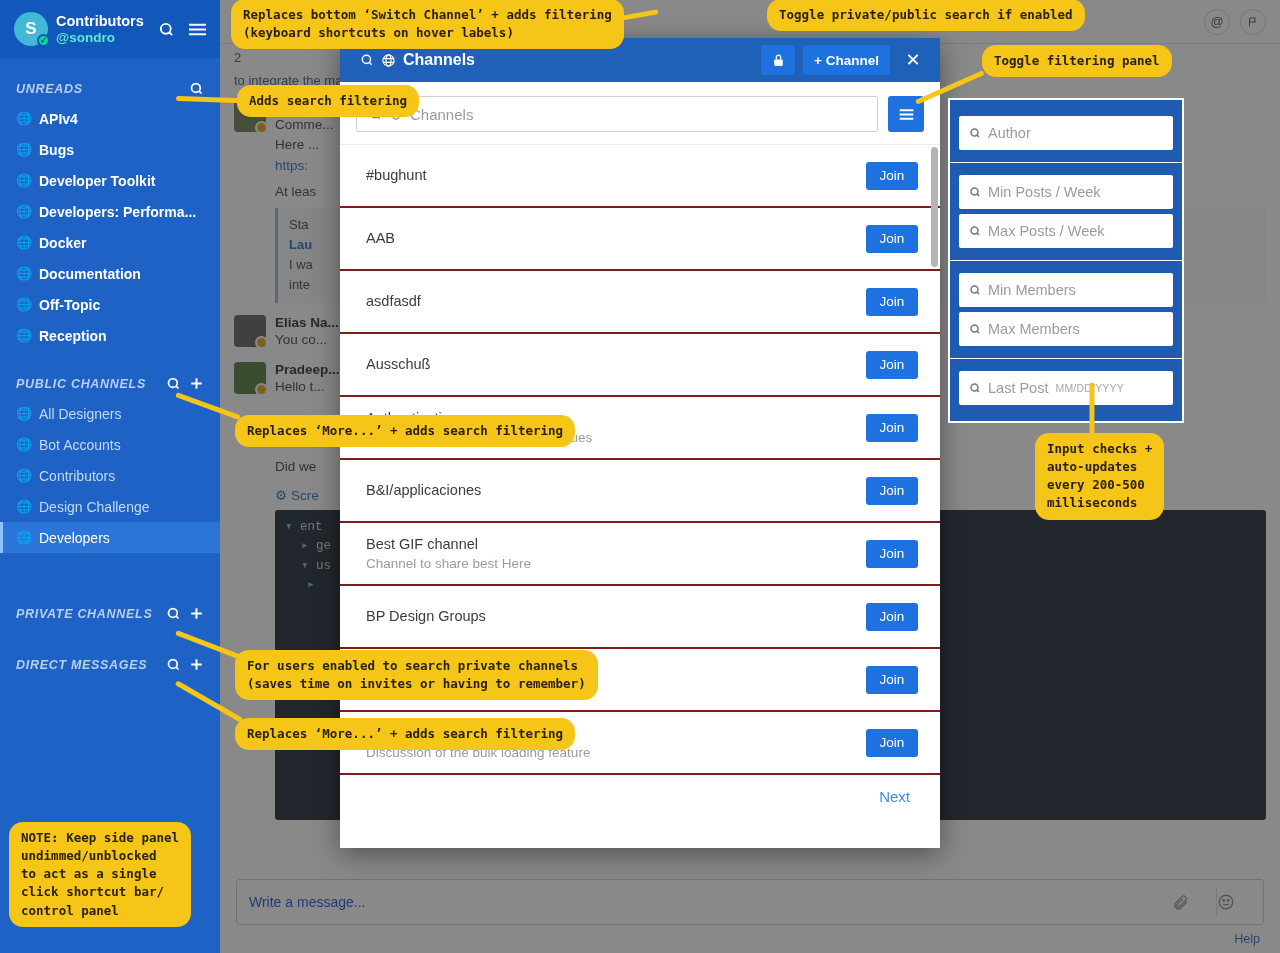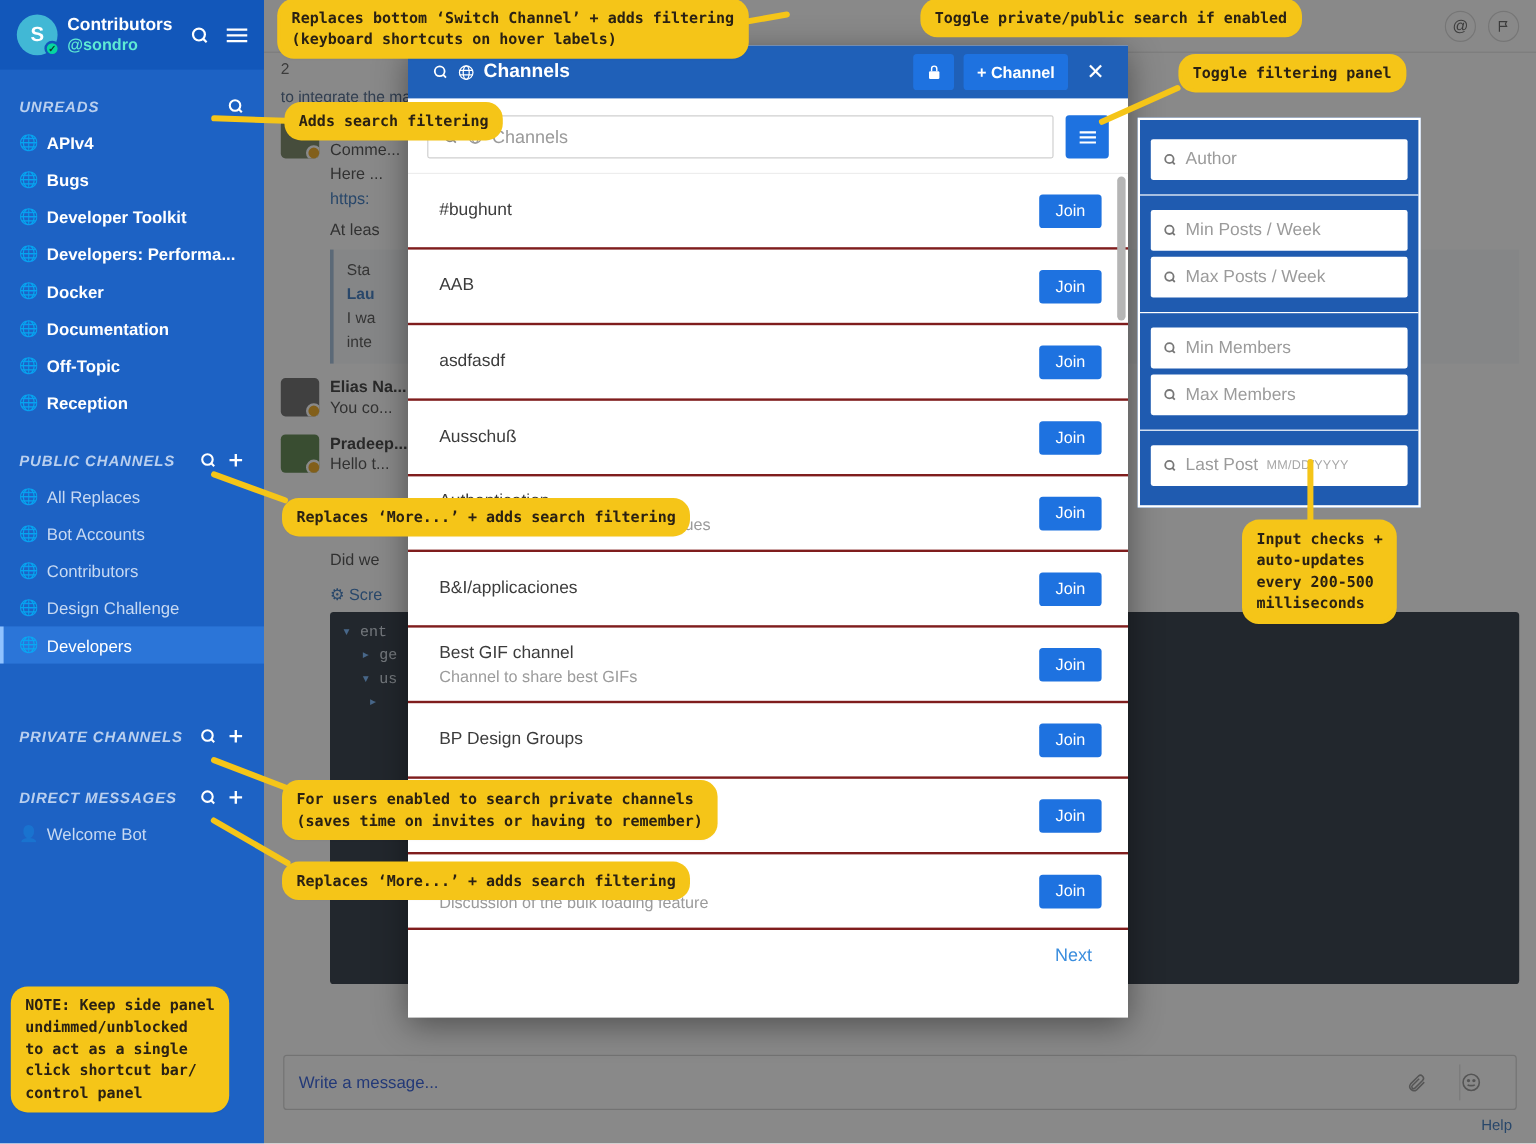--- a/index.html
+++ b/index.html
@@ -413,21 +413,21 @@
       <div class="ch-row">
         <div class="ch-info">
             <div class="ch-title">B&amp;I/applicaciones</div>
             <div class="ch-sub"></div>
           </div>
         <div class="join-btn">Join</div>
       </div>
       <div class="ch-row">
         <div class="ch-info">
             <div class="ch-title">Best GIF channel</div>
-            <div class="ch-sub">Channel to share best GIFs</div>
+            <div class="ch-sub">Channel to share best Here</div>
           </div>
         <div class="join-btn">Join</div>
       </div>
       <div class="ch-row">
         <div class="ch-info">
             <div class="ch-title">BP Design Groups</div>
             <div class="ch-sub"></div>
           </div>
         <div class="join-btn">Join</div>
       </div>
@@ -585,21 +585,21 @@
             </svg>
         </span>
         <span class="sec-icon">
           <svg class="ic" width="15" height="15" viewBox="0 0 20 20" stroke="#fff" stroke-width="2.6">
               <path d="M10 3v14M3 10h14"></path>
             </svg>
         </span>
       </div>
       <div class="sb-item read">
           <span class="ch-glyph">🌐</span>
-          <span>All Replaces</span>
+          <span>All Designers</span>
         </div>
       <div class="sb-item read">
           <span class="ch-glyph">🌐</span>
           <span>Bot Accounts</span>
         </div>
       <div class="sb-item read">
           <span class="ch-glyph">🌐</span>
           <span>Contributors</span>
         </div>
       <div class="sb-item read">
@@ -633,24 +633,20 @@
               <circle cx="11" cy="11" r="7"></circle>
               <path d="M20 20l-4.2-4.2"></path>
             </svg>
         </span>
         <span class="sec-icon">
           <svg class="ic" width="15" height="15" viewBox="0 0 20 20" stroke="#fff" stroke-width="2.6">
               <path d="M10 3v14M3 10h14"></path>
             </svg>
         </span>
       </div>
-      <div class="sb-item read">
-          <span class="ch-glyph">👤</span>
-          <span>Welcome Bot</span>
-        </div>
     </div>
   </div>
 
   <div class="leader" style="left:176px;  top:96px;  width:84px;  transform:rotate(2deg);"></div>
   <div class="leader" style="left:176px;  top:392px; width:68px;  transform:rotate(20deg);"></div>
   <div class="leader" style="left:176px;  top:630px; width:78px;  transform:rotate(21deg);"></div>
   <div class="leader" style="left:176px;  top:680px; width:76px;  transform:rotate(30deg);"></div>
   <div class="leader" style="left:540px;  top:30px;  width:120px; transform:rotate(-10deg);"></div>
   <div class="leader" style="left:916px;  top:100px; width:74px;  transform:rotate(-24deg);"></div>
   <div class="leader" style="left:1092px; top:380px; width:56px;  transform:rotate(90deg);"></div>

